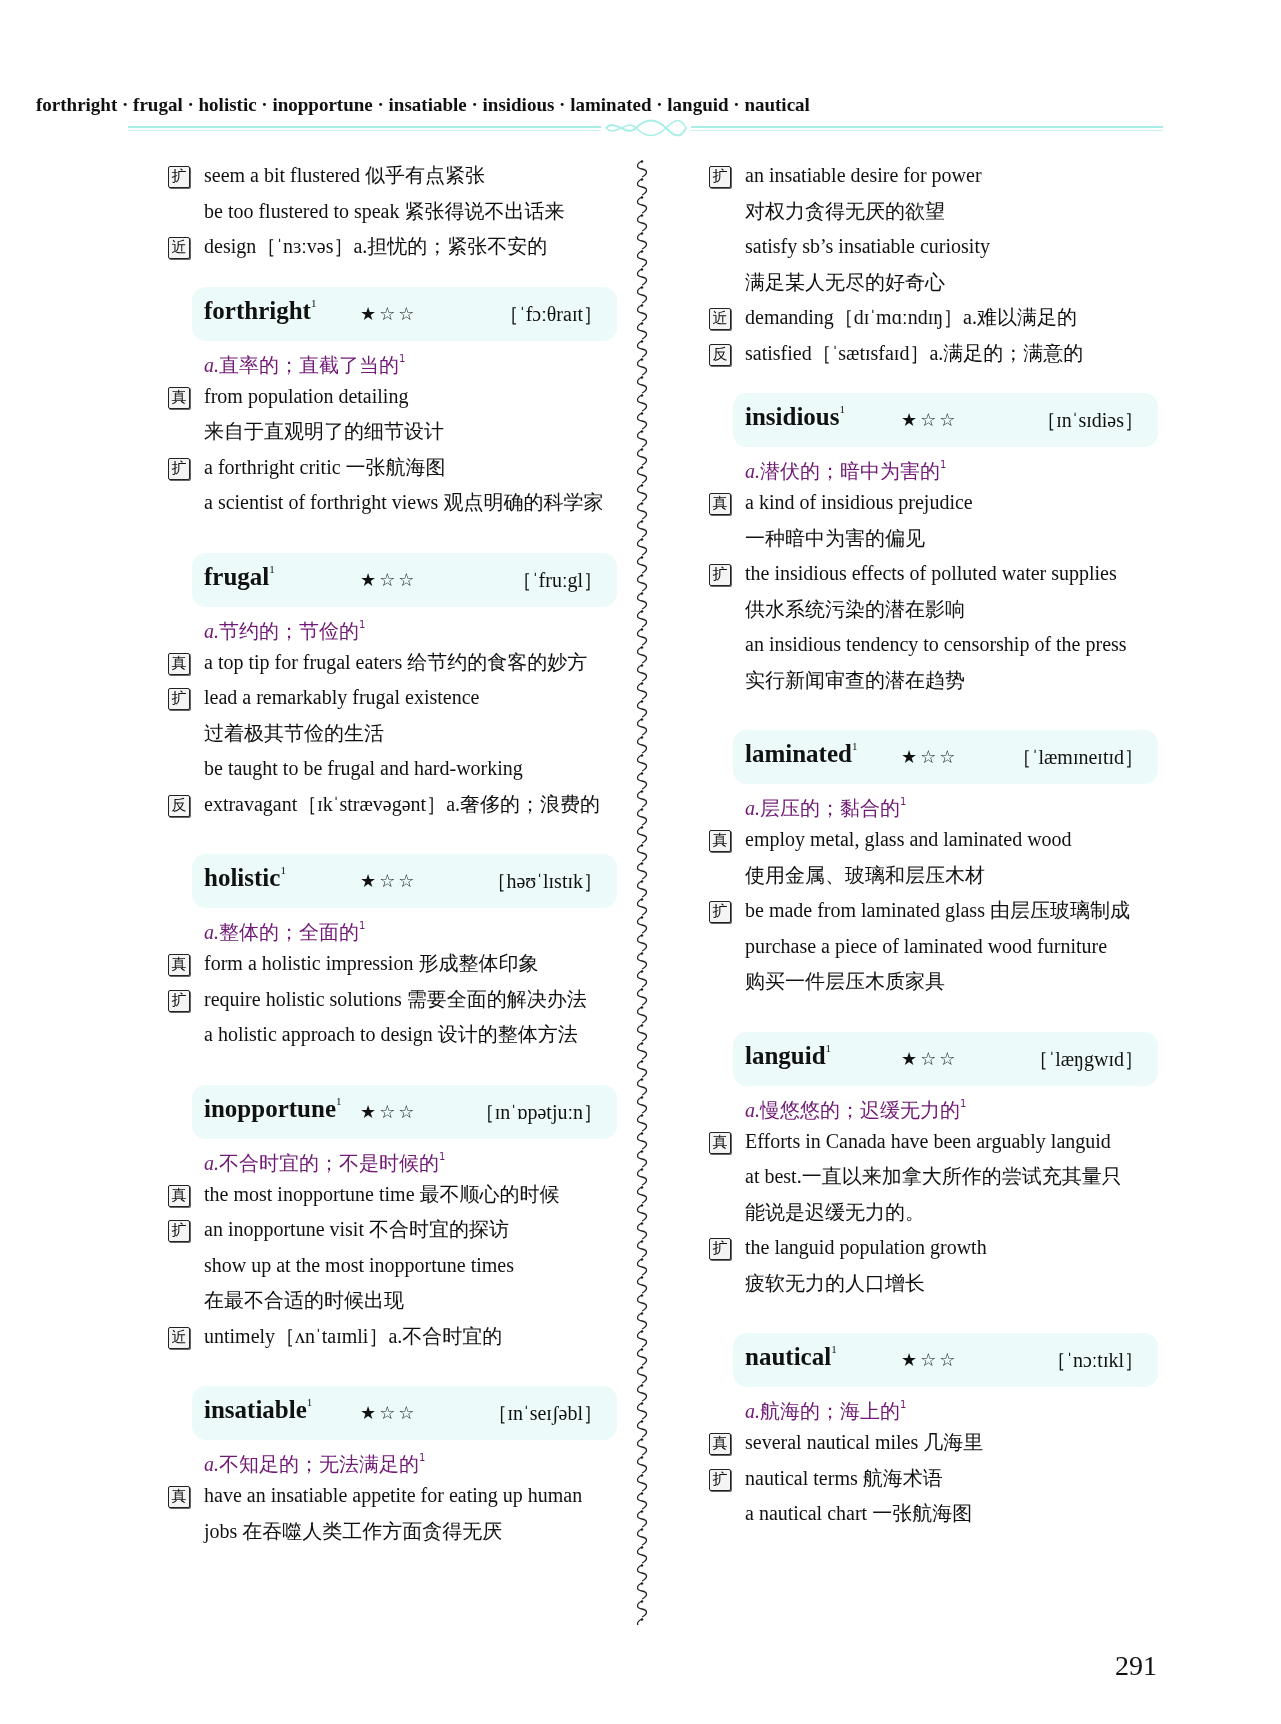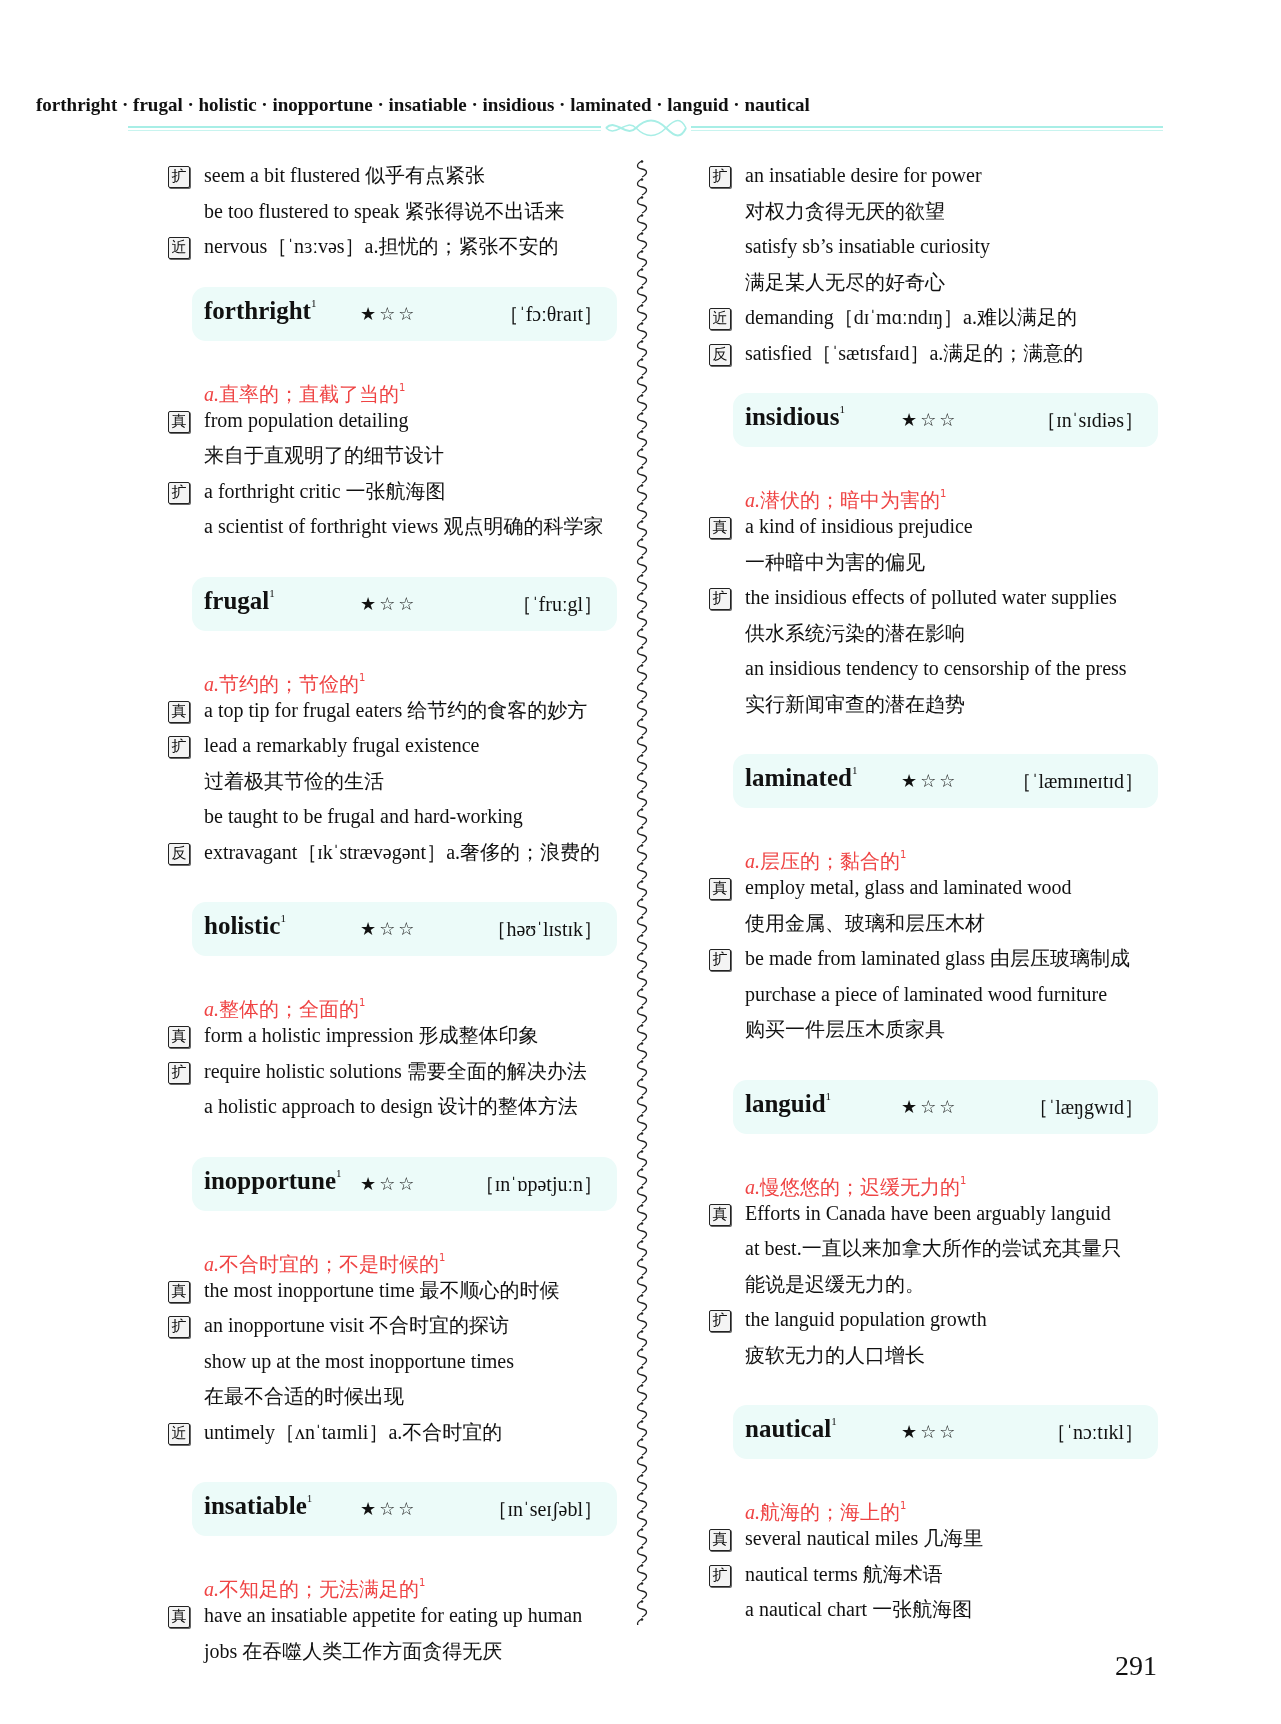--- a/index.html
+++ b/index.html
@@ -15,28 +15,28 @@
                   width: 90px; height: 20px; background: #fff; }
   .divider { position: absolute; top: 160px; left: 634px; width: 16px; height: 1465px; }
   .col { position: absolute; top: 158px; width: 455px; }
   .col-left { left: 168px; }
   .col-right { left: 709px; }
   .line-row { position: relative; font-size: 20px; line-height: 35.5px; height: 35.5px;
               padding-left: 36px; white-space: nowrap; }
   .tag { position: absolute; left: 0; top: 8px; width: 20px; height: 20px; border: 1.5px solid #222;
          border-radius: 2px; font-family: "DejaVu Sans", sans-serif; font-size: 15px; line-height: 19px;
          text-align: center; box-shadow: 1px 1px 0 #666; background: #f4f4f4; }
-  .entry-head { margin: 22px 0 24px 24px; height: 54px; width: 425px; background: #ecfbf9;
+  .entry-head { margin: 22px 0 0 24px; height: 54px; width: 425px; background: #ecfbf9;
                 border-radius: 14px; position: relative; }
   .entry-word { position: absolute; left: 12px; top: 10px; font-weight: bold; font-size: 25px; }
   .entry-word sup { font-size: 11px; font-weight: normal; vertical-align: 12px; }
   .entry-stars { position: absolute; left: 168px; top: 16px; font-family: "DejaVu Sans", sans-serif; font-size: 18px; letter-spacing: 3px; }
   .entry-ipa { position: absolute; right: 14px; top: 14px; font-size: 20px; }
-  .def { padding-left: 36px; color: #ef4444; font-family: "DejaVu Sans", sans-serif; font-size: 20px;
-         line-height: 46px; height: 38px; }
+  .def { padding-left: 36px; color: #701a75; font-family: "DejaVu Sans", sans-serif; font-size: 20px;
+         line-height: 36px; height: 38px; }
   .def .pos { font-family: "Liberation Serif", serif; font-style: italic; }
   .def sup { font-size: 10px; vertical-align: 10px; }
   .page-number { position: absolute; top: 1650px; left: 1115px; font-size: 28px; }
   .spacer { height: 10px; }
 </style>
 </head>
 <body>
 
 <div class="running-head">forthright · frugal · holistic · inopportune · insatiable · insidious · laminated · languid · nautical</div>
 <div class="head-rule">
@@ -58,21 +58,21 @@
         <circle cx="8" cy="1.5" r="1.3" fill="#222"></circle>
       </pattern>
     </defs>
     <rect width="16" height="1465" fill="url(#wave)"></rect>
   </svg>
 </div>
 
 <div class="col col-left" id="col-left">
     <div class="line-row"><span class="tag">扩</span><span>seem a bit flustered 似乎有点紧张</span></div>
     <div class="line-row"><span>be too flustered to speak 紧张得说不出话来</span></div>
-    <div class="line-row"><span class="tag">近</span><span>nervous［ˈnɜːvəs］a.担忧的；紧张不安的</span></div>
+    <div class="line-row"><span class="tag">近</span><span>design［ˈnɜːvəs］a.担忧的；紧张不安的</span></div>
     <div class="entry-head">
       <span class="entry-word"><span>forthright</span><sup>1</sup></span>
       <span class="entry-stars">★☆☆</span>
       <span class="entry-ipa">［ˈfɔːθraɪt］</span>
     </div>
     <div class="def"><span class="pos">a.</span><span>直率的；直截了当的</span><sup>1</sup></div>
     <div class="line-row"><span class="tag">真</span><span>from population detailing</span></div>
     <div class="line-row"><span>来自于直观明了的细节设计</span></div>
     <div class="line-row"><span class="tag">扩</span><span>a forthright critic 一张航海图</span></div>
     <div class="line-row"><span>a scientist of forthright views 观点明确的科学家</span></div>

